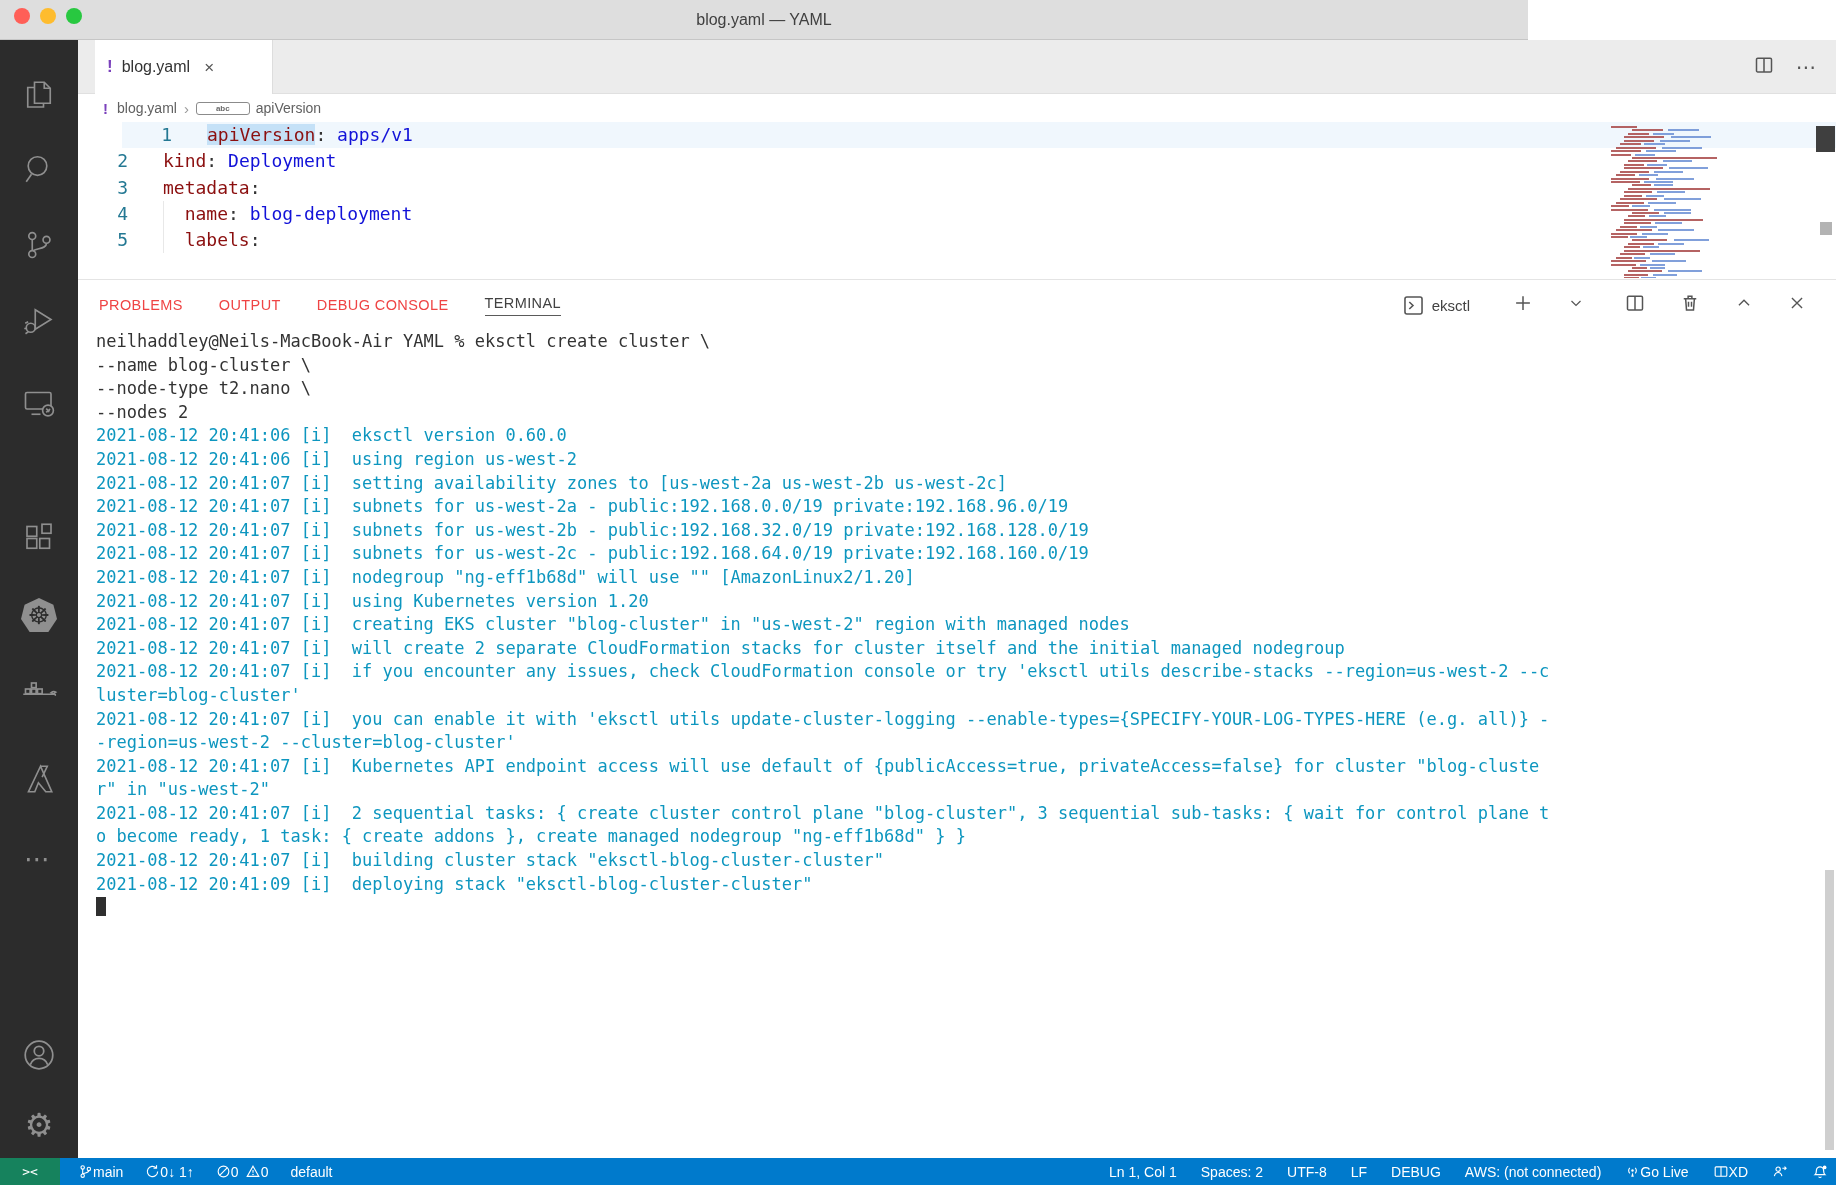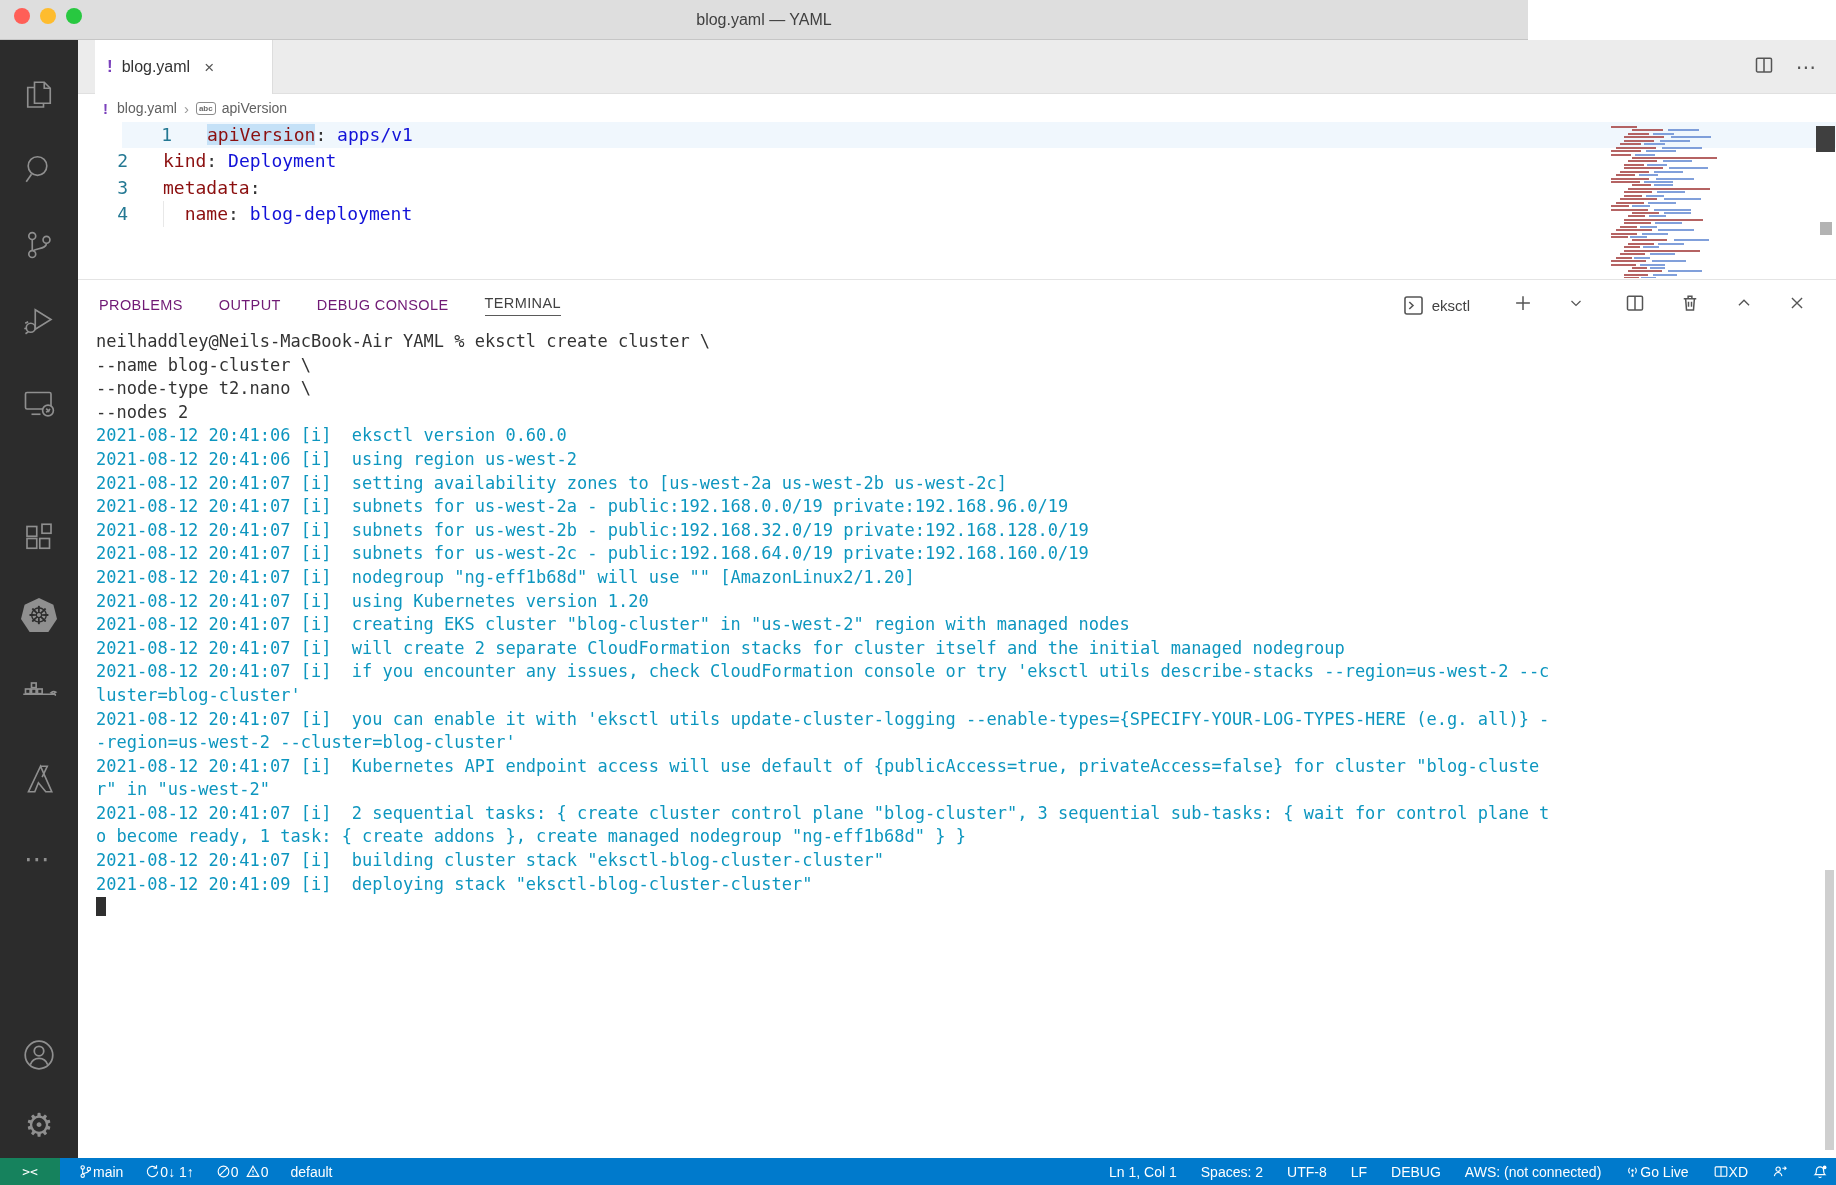--- a/index.html
+++ b/index.html
@@ -43,21 +43,21 @@
   .editor-actions { position:absolute; right:18px; top:0; height:54px;
     display:flex; align-items:center; gap:22px; }
   .editor-actions svg { stroke:#555; fill:none; stroke-width:1.2; }
   .more-dots { color:#555; font-size:20px; letter-spacing:2px; font-family:"DejaVu Sans",sans-serif; }
 
   
   .breadcrumb { height:28px; display:flex; align-items:center; padding-left:25px;
     font-size:14px; color:#616161; background:#fff; }
   .bc-sep { margin:0 7px; color:#999; font-size:15px; }
   .abc-chip { display:inline-block; border:1.3px solid #8b8b8b; border-radius:3px;
-    font-size:8px; padding:1px 2px; margin-right:6px; color:#6b6b6b; font-weight:bold; }
+    font-size:8px; padding:1px 19px; margin-right:6px; color:#6b6b6b; font-weight:bold; }
 
   
   .editor { position:relative; width:100%; height:158px; overflow:hidden;
     border-bottom:1px solid #e4e4e4; }
   .code-line { position:relative; height:26.3px; line-height:26.3px; white-space:pre;
     font-family:"DejaVu Sans Mono", monospace; font-size:18px; }
   .code-line.hl-line { background:#f0f7fd;margin-left:44px; }
   .gutter { display:inline-block; width:50px; text-align:right; color:#237893; padding-right:0; }
   .code-body { display:inline-block; margin-left:35px; }
   .tok-key { color:#8b0f0f; }
@@ -70,21 +70,21 @@
   .minimap { position:absolute; right:25px; top:4px; width:200px; height:152px; overflow:hidden; }
   .mm-row { height:2px; margin-bottom:1.45px; opacity:.85; }
   .ed-scrollbar { position:absolute; right:0; top:0; width:22px; height:158px; }
   .ed-thumb { position:absolute; right:1px; top:4px; width:19px; height:26px; background:#3f3f3f; }
   .ed-mark { position:absolute; right:4px; top:100px; width:12px; height:13px; background:#b3b3b3; }
 
   
   .panel { position:relative; width:100%; height:878px; background:#fff; }
   .panel-header { position:relative; height:50px; display:flex; align-items:center;
     padding-left:21px; }
-  .panel-tab { font-size:14.5px; letter-spacing:.4px; color:#701a75; margin-right:36px; }
+  .panel-tab { font-size:14.5px; letter-spacing:.4px; color:#ef4444; margin-right:36px; }
   .panel-tab.active { color:#424242; border-bottom:1px solid #5a5a5a; padding-bottom:4px; }
   .panel-controls { position:absolute; right:30px; top:0; height:50px;
     display:flex; align-items:center; gap:35px; }
   .panel-controls svg { stroke:#555; fill:none; stroke-width:1.2; }
   .term-picker { display:flex; align-items:center; gap:8px; margin-right:8px; }
   .term-name { font-size:15px; color:#424242; }
 
   
   .term { position:absolute; left:18px; top:50px; width:142.35ch; bottom:0;
     font-family:"DejaVu Sans Mono", monospace; font-size:17px; line-height:23.6px;
@@ -225,20 +225,21 @@
     <span class="abc-chip">abc</span>
     <span>apiVersion</span>
   </div>
 
   <div class="editor">
     <div>
         <div class="code-line hl-line"><span class="gutter">1</span><span class="code-body"><span></span><span class="tok-key tok-hl">apiVersion</span><span class="tok-punc">:</span><span class="tok-val"> apps/v1</span></span></div>
         <div class="code-line"><span class="gutter">2</span><span class="code-body"><span></span><span class="tok-key">kind</span><span class="tok-punc">:</span><span class="tok-val"> Deployment</span></span></div>
         <div class="code-line"><span class="gutter">3</span><span class="code-body"><span></span><span class="tok-key">metadata</span><span class="tok-punc">:</span></span></div>
         <div class="code-line"><span class="indent-guide"></span><span class="gutter">4</span><span class="code-body"><span>  </span><span class="tok-key">name</span><span class="tok-punc">:</span><span class="tok-val"> blog-deployment</span></span></div>
+        <div class="code-line"><span class="indent-guide"></span><span class="gutter">5</span><span class="code-body"><span>  </span><span class="tok-key">labels</span><span class="tok-punc">:</span></span></div>
       </div>
     <div class="minimap">
         <div class="mm-row" style="margin-left: 0px; width: 26px; background: rgb(168, 72, 72);"></div>
         <div class="mm-row" style="margin-left: 21px; width: 67px; background: linear-gradient(90deg, rgb(168, 72, 72) 0px, rgb(168, 72, 72) 46%, rgba(0, 0, 0, 0) 46%, rgba(0, 0, 0, 0) 54%, rgb(107, 143, 212) 54%, rgb(107, 143, 212) 100%);"></div>
         <div class="mm-row" style="margin-left: 17px; width: 46px; background: linear-gradient(90deg, rgb(168, 72, 72) 0px, rgb(168, 72, 72) 46%, rgba(0, 0, 0, 0) 46%, rgba(0, 0, 0, 0) 54%, rgb(107, 143, 212) 54%, rgb(107, 143, 212) 100%);"></div>
         <div class="mm-row" style="margin-left: 13px; width: 87px; background: linear-gradient(90deg, rgb(168, 72, 72) 0px, rgb(168, 72, 72) 46%, rgba(0, 0, 0, 0) 46%, rgba(0, 0, 0, 0) 54%, rgb(107, 143, 212) 54%, rgb(107, 143, 212) 100%);"></div>
         <div class="mm-row" style="margin-left: 13px; width: 66px; background: linear-gradient(90deg, rgb(168, 72, 72) 0px, rgb(168, 72, 72) 46%, rgba(0, 0, 0, 0) 46%, rgba(0, 0, 0, 0) 54%, rgb(107, 143, 212) 54%, rgb(107, 143, 212) 100%);"></div>
         <div class="mm-row" style="margin-left: 9px; width: 45px; background: linear-gradient(90deg, rgb(168, 72, 72) 0px, rgb(168, 72, 72) 46%, rgba(0, 0, 0, 0) 46%, rgba(0, 0, 0, 0) 54%, rgb(107, 143, 212) 54%, rgb(107, 143, 212) 100%);"></div>
         <div class="mm-row" style="margin-left: 5px; width: 86px; background: linear-gradient(90deg, rgb(168, 72, 72) 0px, rgb(168, 72, 72) 46%, rgba(0, 0, 0, 0) 46%, rgba(0, 0, 0, 0) 54%, rgb(107, 143, 212) 54%, rgb(107, 143, 212) 100%);"></div>
         <div class="mm-row" style="margin-left: 0px; width: 65px; background: linear-gradient(90deg, rgb(168, 72, 72) 0px, rgb(168, 72, 72) 46%, rgba(0, 0, 0, 0) 46%, rgba(0, 0, 0, 0) 54%, rgb(107, 143, 212) 54%, rgb(107, 143, 212) 100%);"></div>

